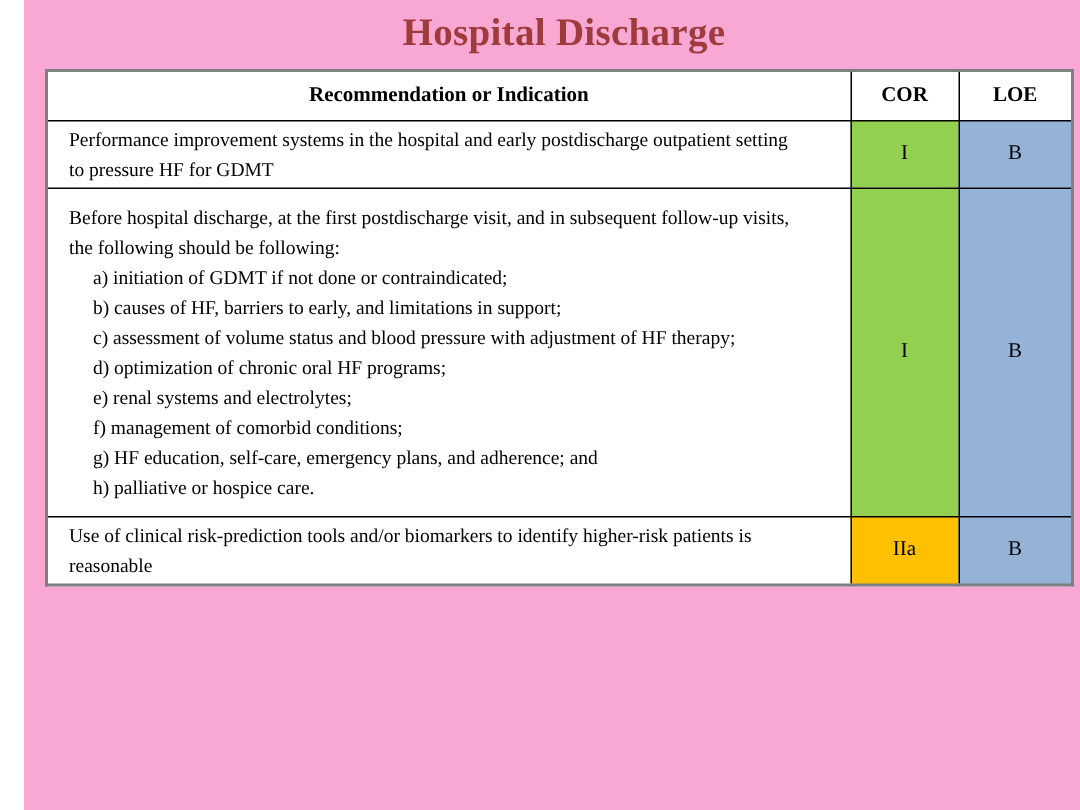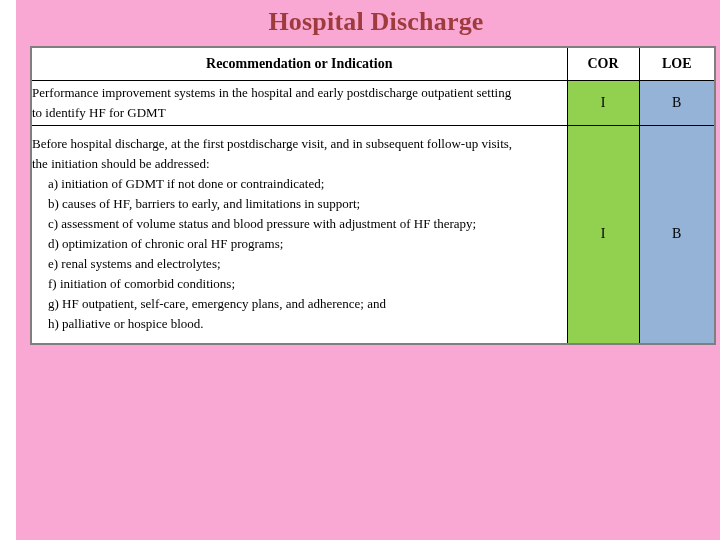--- a/index.html
+++ b/index.html
@@ -44,21 +44,21 @@
     height: 33px;
     font-size: 14px;
     font-weight: bold;
     text-align: center;
     background: #ffffff;
     margin-left: 14px;
   }
   td.rec-cell {
     background: #ffffff;
     font-size: 13px;
-    padding: 2px 6px 2px 0;
+    padding: 2px 6px 2px 14px;
   }
   .rec-lines div { line-height: 20px; }
   .rec-items div { padding-left: 16px; line-height: 20px; }
   td.val-cell {
     text-align: center;
     font-size: 14px;
   }
   tr.r1 td { height: 42px; }
   tr.r2 td { height: 219px; font-family: Liberation Serif, serif; }
   tr.r3 td { height: 42px; }
@@ -82,46 +82,56 @@
         <tr>
       <th class="hdr">Recommendation or Indication</th>
       <th class="hdr">COR</th>
       <th class="hdr">LOE</th>
     </tr>
 
     <tr class="r1">
       <td class="rec-cell">
         <div class="rec-lines">
               <div>Performance improvement systems in the hospital and early postdischarge outpatient setting</div>
-              <div>to identify HF for GDMT</div>
+              <div>to pressure HF for GDMT</div>
             </div>
       </td>
       <td class="val-cell" style="background-color: rgb(146, 208, 80);">I</td>
       <td class="val-cell" style="background-color: rgb(149, 179, 215);">B</td>
     </tr>
 
     <tr class="r2">
       <td class="rec-cell">
         <div class="rec-lines">
               <div>Before hospital discharge, at the first postdischarge visit, and in subsequent follow-up visits,</div>
-              <div>the initiation should be addressed:</div>
+              <div>the following should be following:</div>
             </div>
         <div class="rec-items">
               <div>a) initiation of GDMT if not done or contraindicated;</div>
               <div>b) causes of HF, barriers to early, and limitations in support;</div>
               <div>c) assessment of volume status and blood pressure with adjustment of HF therapy;</div>
               <div>d) optimization of chronic oral HF programs;</div>
               <div>e) renal systems and electrolytes;</div>
-              <div>f) initiation of comorbid conditions;</div>
-              <div>g) HF outpatient, self-care, emergency plans, and adherence; and</div>
-              <div>h) palliative or hospice blood.</div>
+              <div>f) management of comorbid conditions;</div>
+              <div>g) HF education, self-care, emergency plans, and adherence; and</div>
+              <div>h) palliative or hospice care.</div>
             </div>
       </td>
       <td class="val-cell" style="background-color: rgb(146, 208, 80);">I</td>
       <td class="val-cell" style="background-color: rgb(149, 179, 215);">B</td>
     </tr>
 
 
 
+    <tr class="r5">
+      <td class="rec-cell">
+        <div class="rec-lines">
+              <div>Use of clinical risk-prediction tools and/or biomarkers to identify higher-risk patients is</div>
+              <div>reasonable</div>
+            </div>
+      </td>
+      <td class="val-cell" style="background-color: rgb(255, 192, 0);">IIa</td>
+      <td class="val-cell" style="background-color: rgb(149, 179, 215);">B</td>
+    </tr>
   </tbody>
     </table>
 
 </div>
 
 </body></html>

